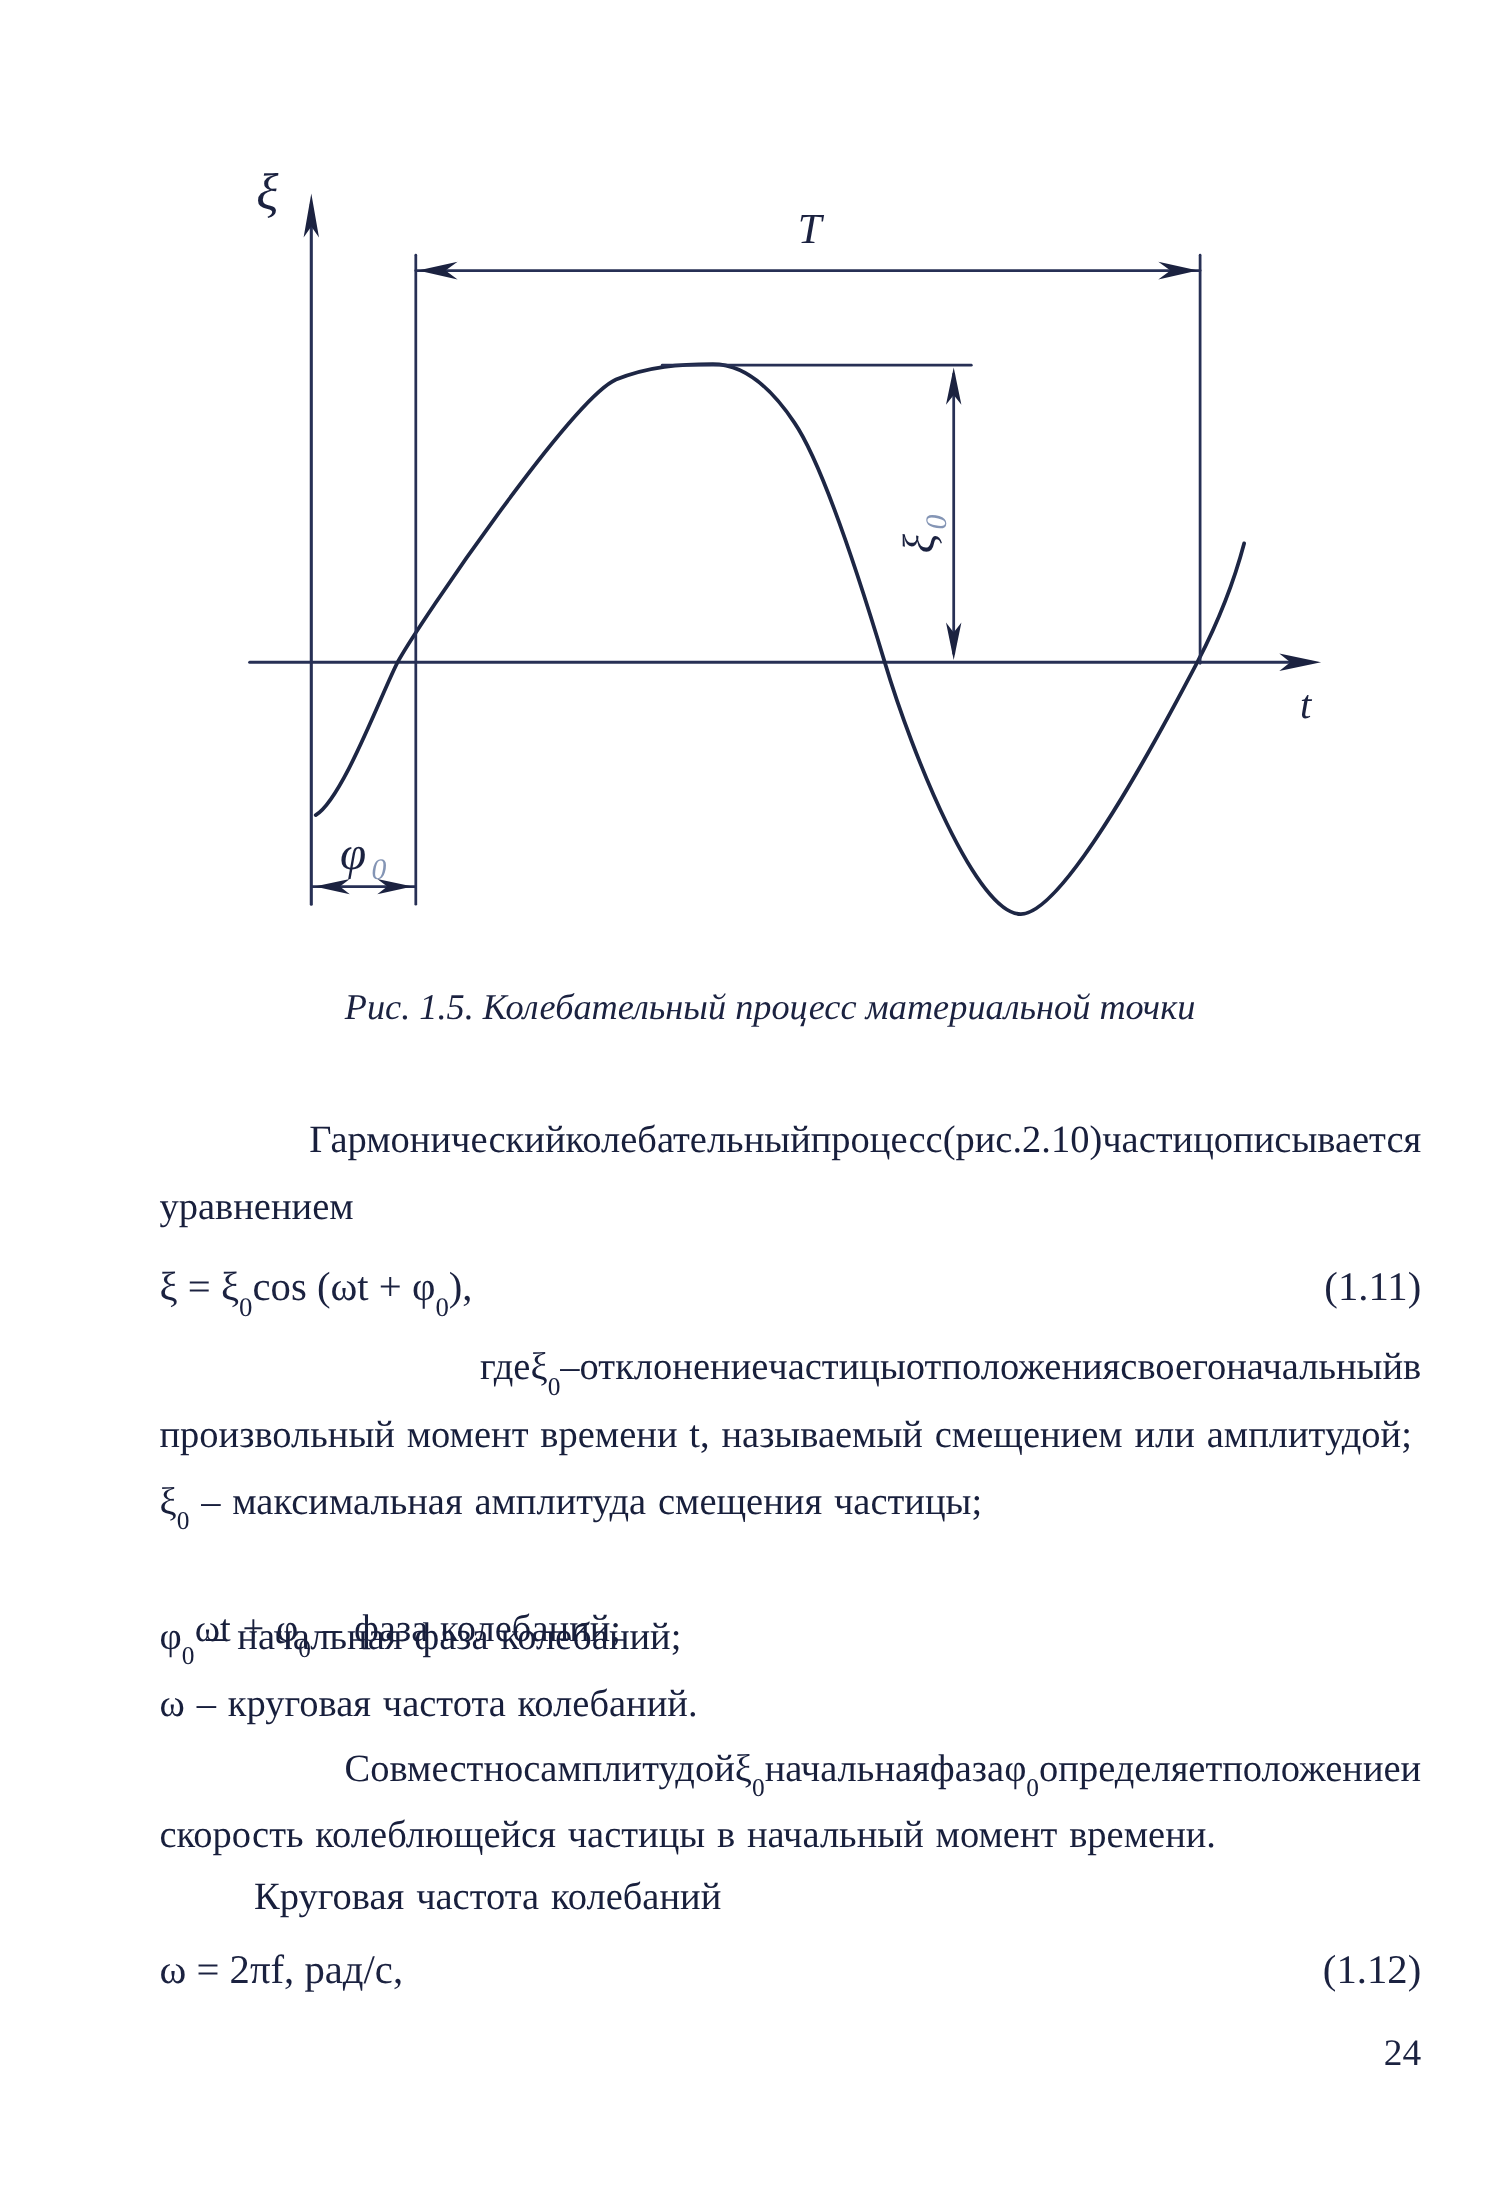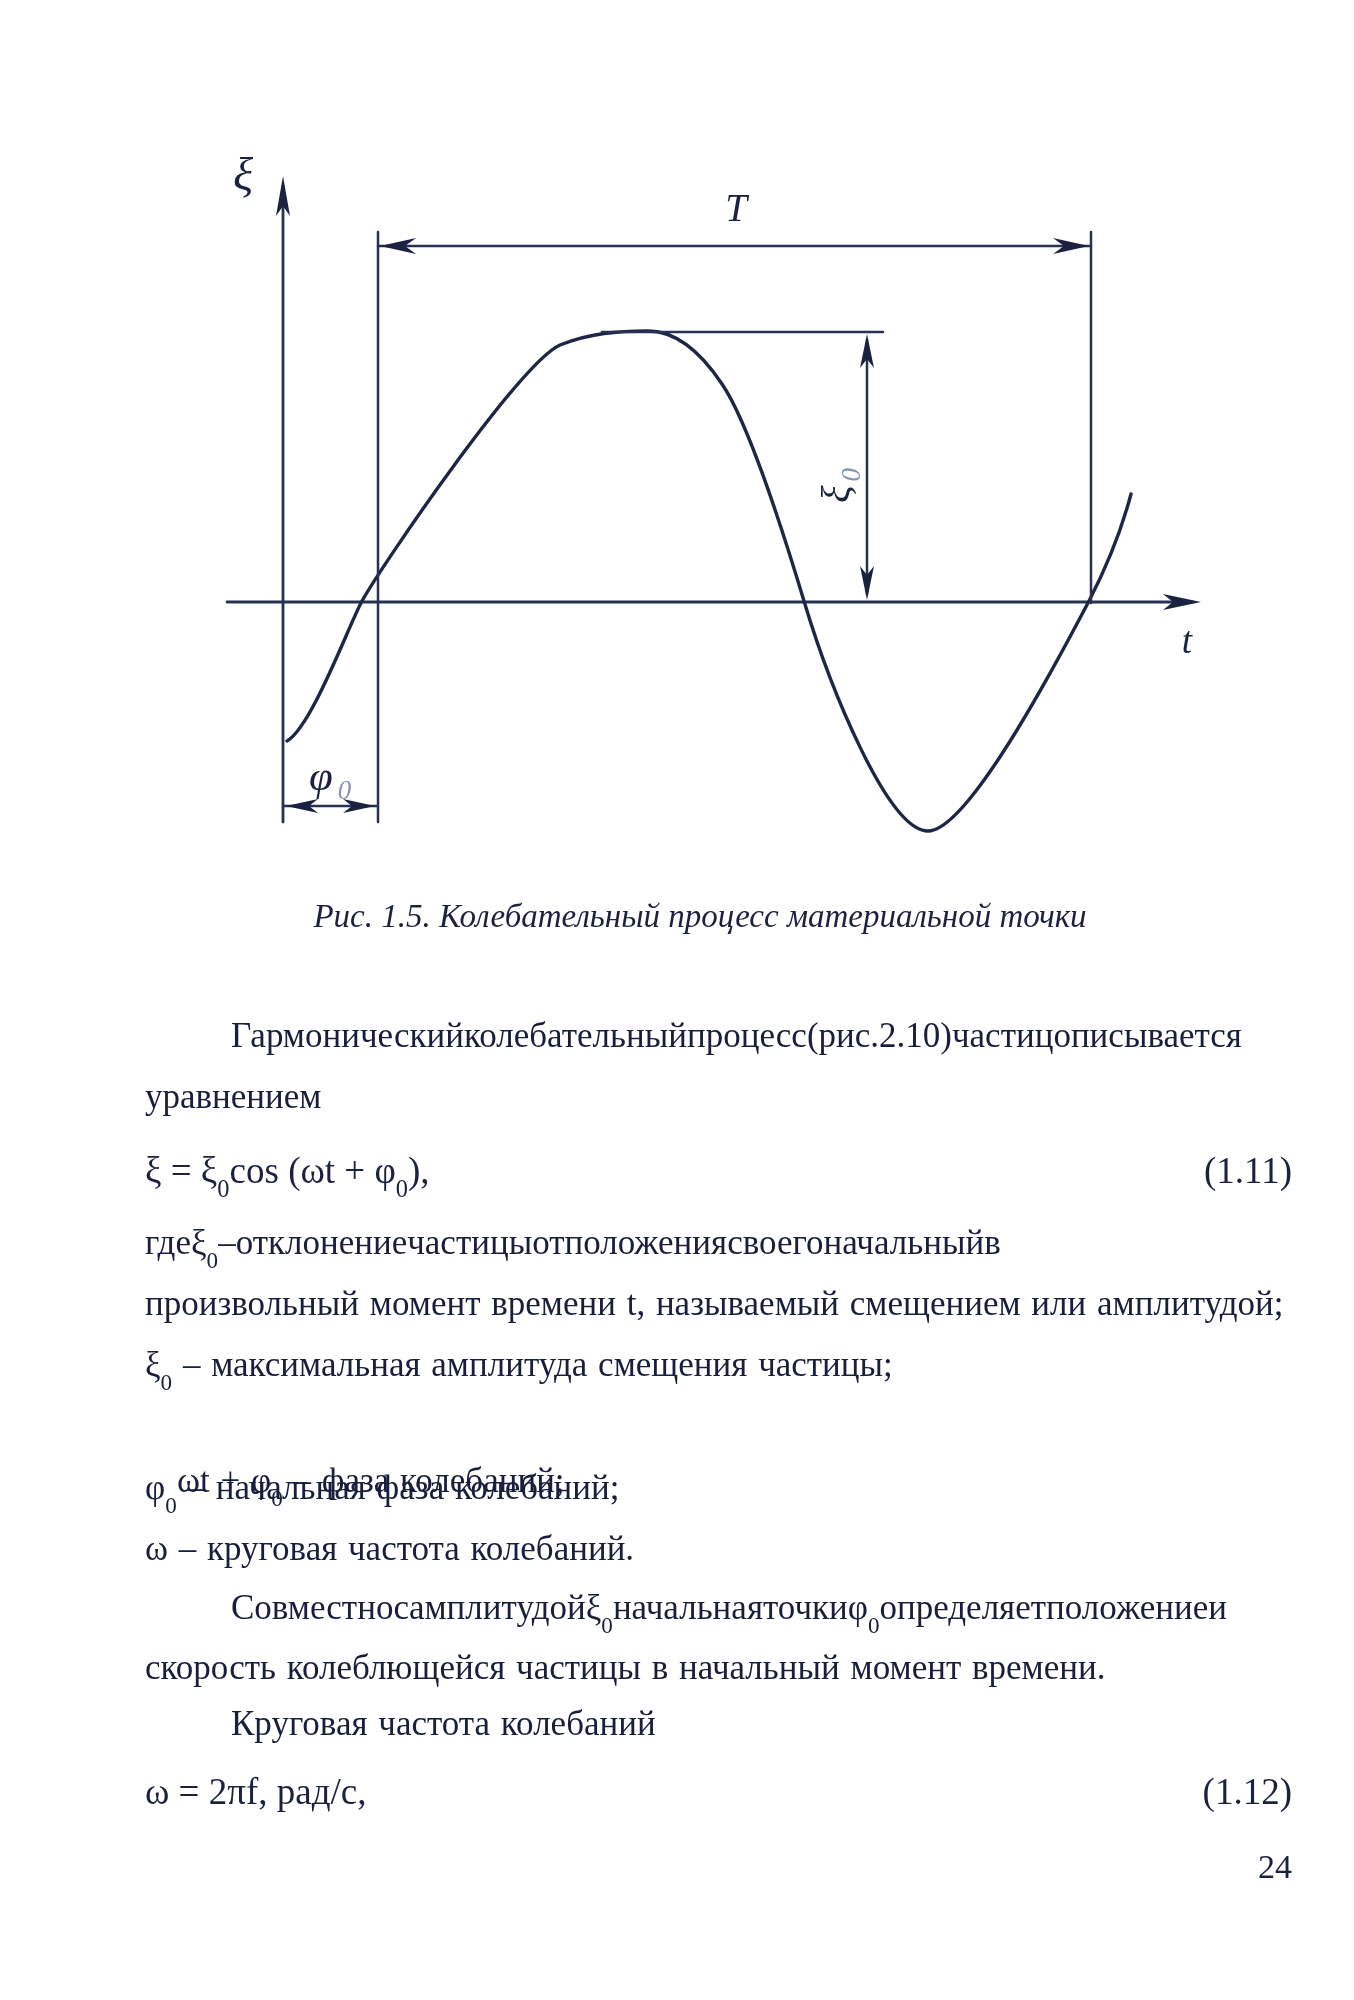--- a/index.html
+++ b/index.html
@@ -15,21 +15,21 @@
   .fig-caption{
     position:absolute;left:100px;top:893px;width:1200px;height:46px;
     line-height:46px;text-align:center;
     font-style:italic;font-size:33px;color:#1b2240;
   }
   .text-col{position:absolute;left:145px;top:0;width:1147px;}
   .tl{
     position:absolute;left:0;width:1147px;height:50px;line-height:50px;
     font-size:35px;white-space:nowrap;word-spacing:2px;color:#181f3c;
   }
-  .jline{display:flex;justify-content:flex-start;white-space:nowrap;}
+  .jline{display:flex;justify-content:flex-end;white-space:nowrap;}
   .indent{left:86px;width:1061px;}
   sub{font-size:0.66em;line-height:0;position:relative;top:0.24em;}
   .eq-row{position:absolute;left:0;width:1147px;height:54px;line-height:54px;font-size:37px;}
   .eq-center{position:absolute;left:0;right:0;text-align:left;}
   .eq-num{position:absolute;right:0;top:0;}
   .pgnum{
     position:absolute;left:0;width:1147px;height:48px;line-height:48px;
     text-align:center;font-size:34px;
   }
   
@@ -121,21 +121,21 @@
     <div class="tl l6">ωt + φ<sub>0</sub> – фаза колебаний;</div>
     <div class="tl l7">φ<sub>0</sub> – начальная фаза колебаний;</div>
     <div class="tl l8">ω – круговая частота колебаний.</div>
 
     <div class="tl jline l9 indent">
         <span class="w">Совместно</span>
         <span class="w">с</span>
         <span class="w">амплитудой</span>
         <span class="w">ξ<sub>0</sub></span>
         <span class="w">начальная</span>
-        <span class="w">точки</span>
+        <span class="w">фаза</span>
         <span class="w">φ<sub>0</sub></span>
         <span class="w">определяет</span>
         <span class="w">положение</span>
         <span class="w">и</span>
       </div>
     <div class="tl l10">скорость колеблющейся частицы в начальный момент времени.</div>
 
     <div class="tl l11 indent">Круговая частота колебаний</div>
 
     <div class="eq-row eq2">

